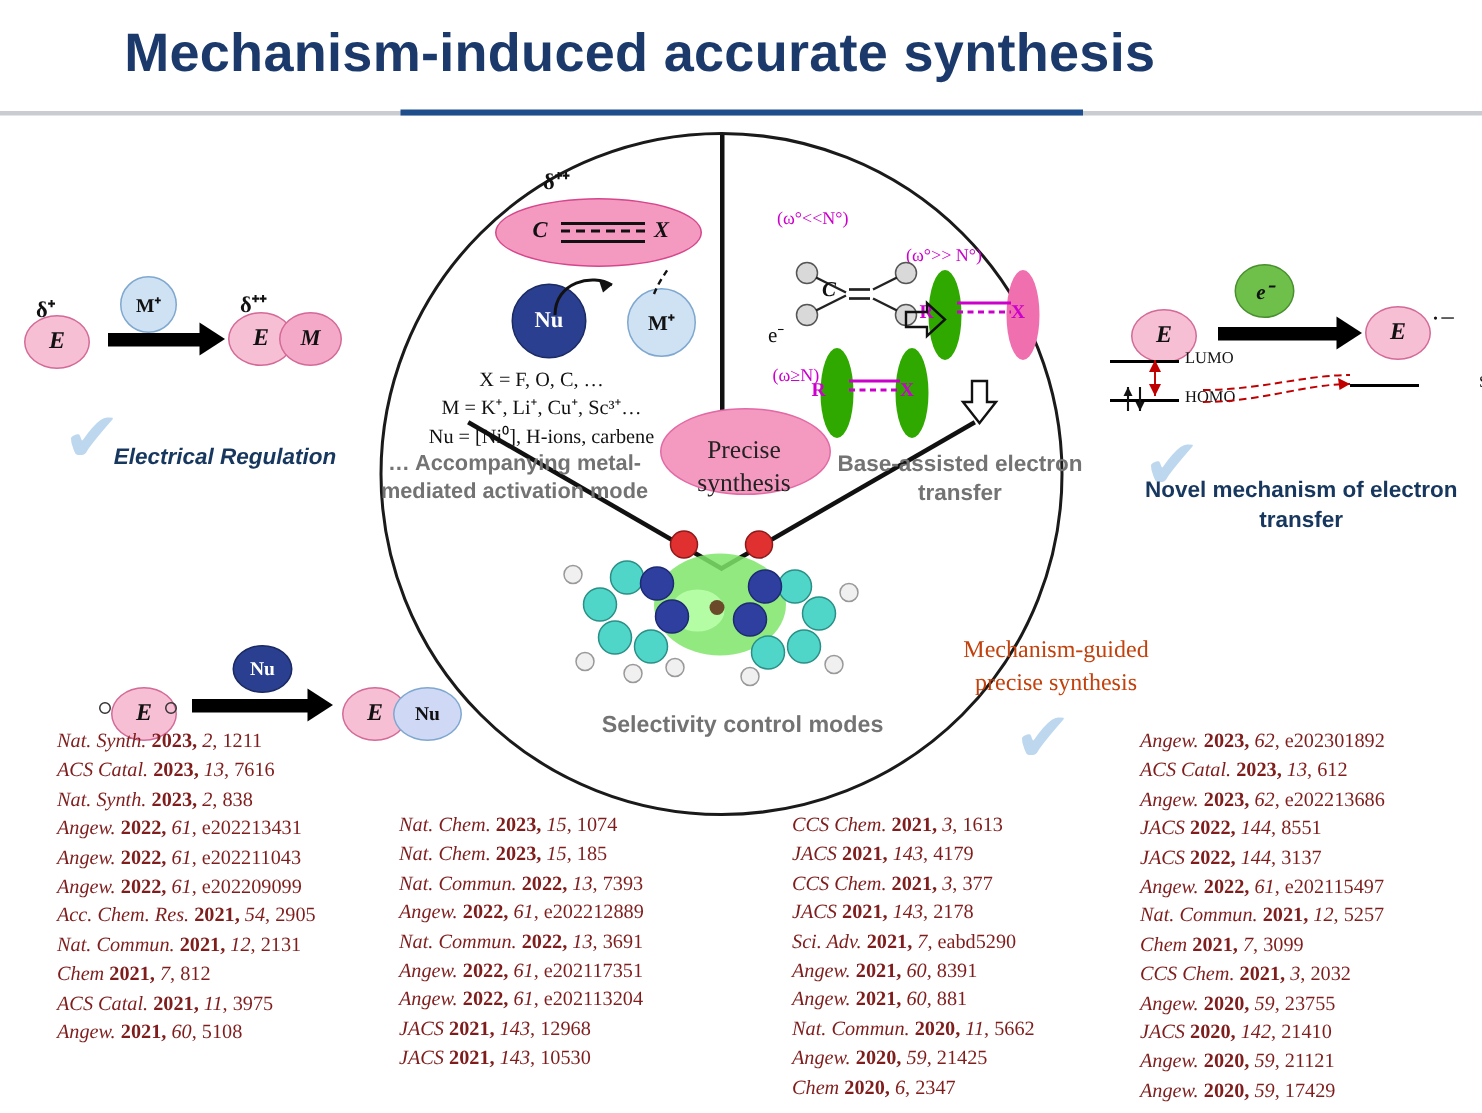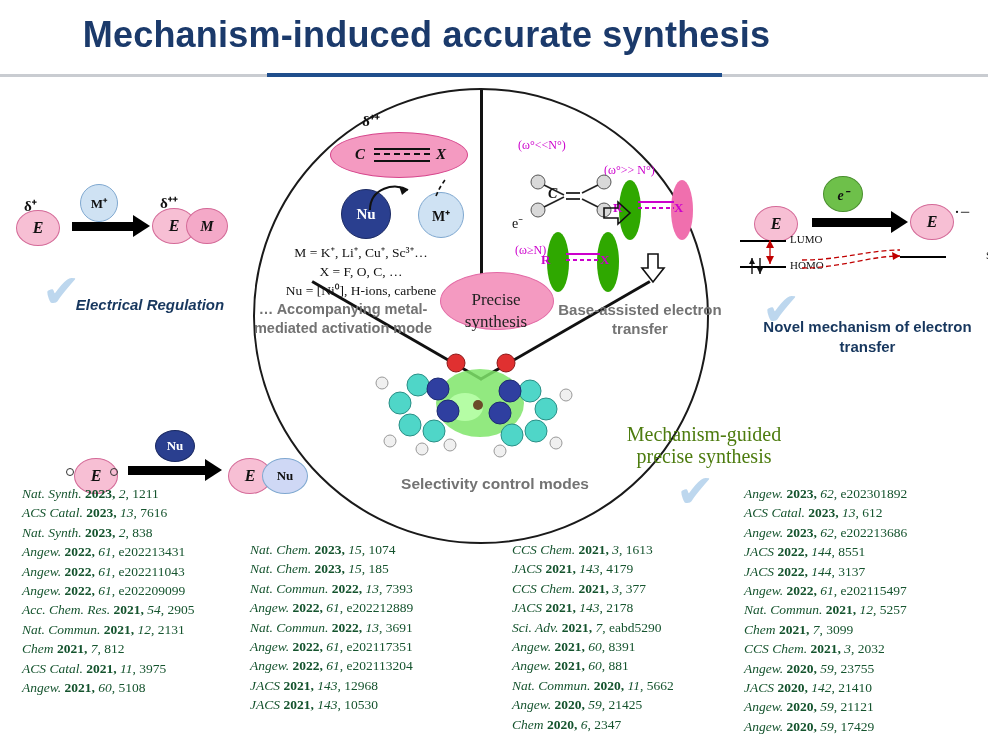--- a/index.html
+++ b/index.html
@@ -35,33 +35,33 @@
   .lbl-select{left:370px;top:475px;width:250px;font-size:15.5px;}
 
   .blue-head{
     position:absolute;font-family:"Liberation Sans",sans-serif;font-weight:bold;
     color:#17375e;text-align:center;font-size:15px;line-height:20px;
   }
   .head-left{left:60px;top:295px;width:180px;font-style:italic;}
   .head-right{left:760px;top:317px;width:215px;}
   .head-guided{
     position:absolute;left:604px;top:423px;width:200px;text-align:center;
-    font-family:"Liberation Serif",serif;font-style:normal;font-size:20px;color:#4d7c0f;line-height:22px;
+    font-family:"Liberation Serif",serif;font-style:normal;font-size:16px;color:#c2410c;line-height:22px;
   }
 
   .check{position:absolute;color:#bdd7ee;font-size:46px;line-height:46px;font-family:"DejaVu Sans",sans-serif;}
 
   
   .formula{
     position:absolute;left:246px;top:243px;width:230px;text-align:center;
     font-family:"Liberation Serif",serif;font-size:13.5px;color:#111;line-height:19px;
   }
 
   
-  .refcol{position:absolute;font-family:"Liberation Serif",serif;font-size:13.5px;line-height:19.4px;color:#14532d;}
+  .refcol{position:absolute;font-family:"Liberation Serif",serif;font-size:13.5px;line-height:19.4px;color:#7f1d1d;margin-left:16px;}
   .refcol div{white-space:nowrap;}
   .c1{left:22px;top:484px;}
   .c2{left:250px;top:540px;}
   .c3{left:512px;top:540px;}
   .c4{left:744px;top:484px;}
   .it{font-style:italic;}
   .bd{font-weight:bold;}
 
   
   .pinkE{
@@ -126,22 +126,22 @@
     <span>M⁺</span>
   </div>
 
   <svg width="140" height="70" style="position:absolute;left:340px;top:168px;">
     <path d="M30 42 C30 20, 55 14, 68 22" stroke="#111" stroke-width="2" fill="none"></path>
     <polygon points="68,22 59,18 62,27" fill="#111"></polygon>
     <path d="M96 28 C100 18, 104 14, 106 10" stroke="#111" stroke-width="1.6" fill="none" stroke-dasharray="4 3"></path>
   </svg>
 
   <div class="formula">
+    <div>X = F, O, C, …</div>
     <div>M = K⁺, Li⁺, Cu⁺, Sc³⁺…</div>
-    <div>X = F, O, C, …</div>
     <div>Nu = [Ni⁰], H-ions, carbene</div>
   </div>
 
   <div class="sector-label lbl-metal">… Accompanying metal-mediated activation mode</div>
 
   <div class="tinytxt magenta" style="left:518px;top:138px;font-size:12px;">(ω°&lt;&lt;N°)</div>
   <div class="tinytxt magenta" style="left:604px;top:163px;font-size:12px;">(ω°&gt;&gt; N°)</div>
   <div class="tinytxt magenta" style="left:515px;top:243px;font-size:12px;">(ω≥N)</div>
 
   <svg width="120" height="90" style="position:absolute;left:516px;top:162px;">

